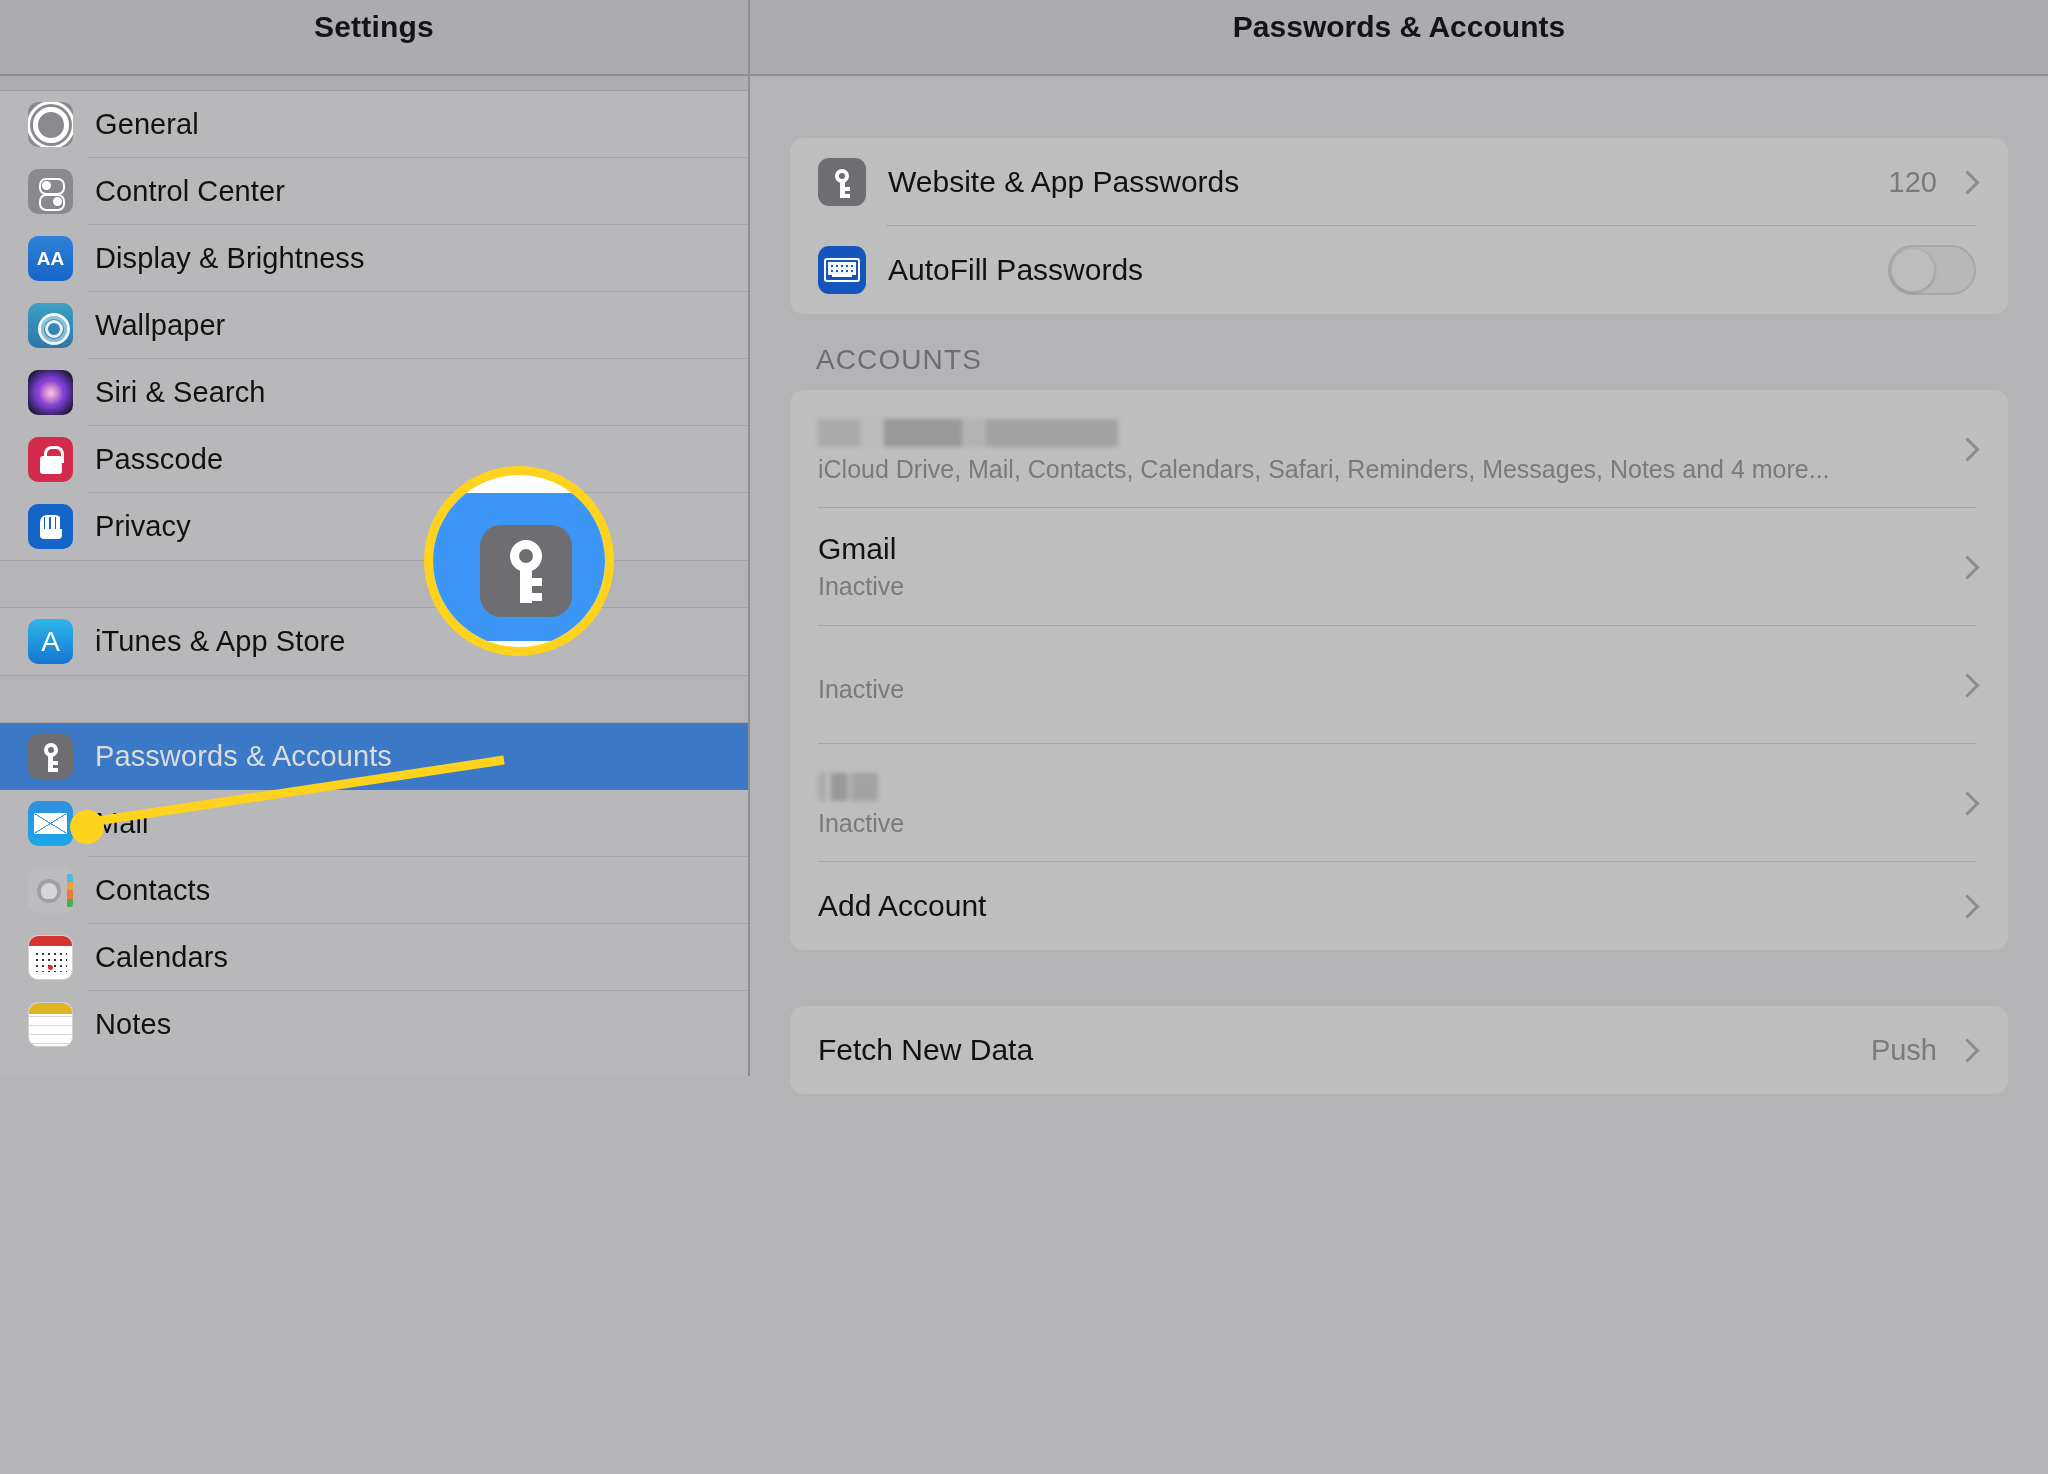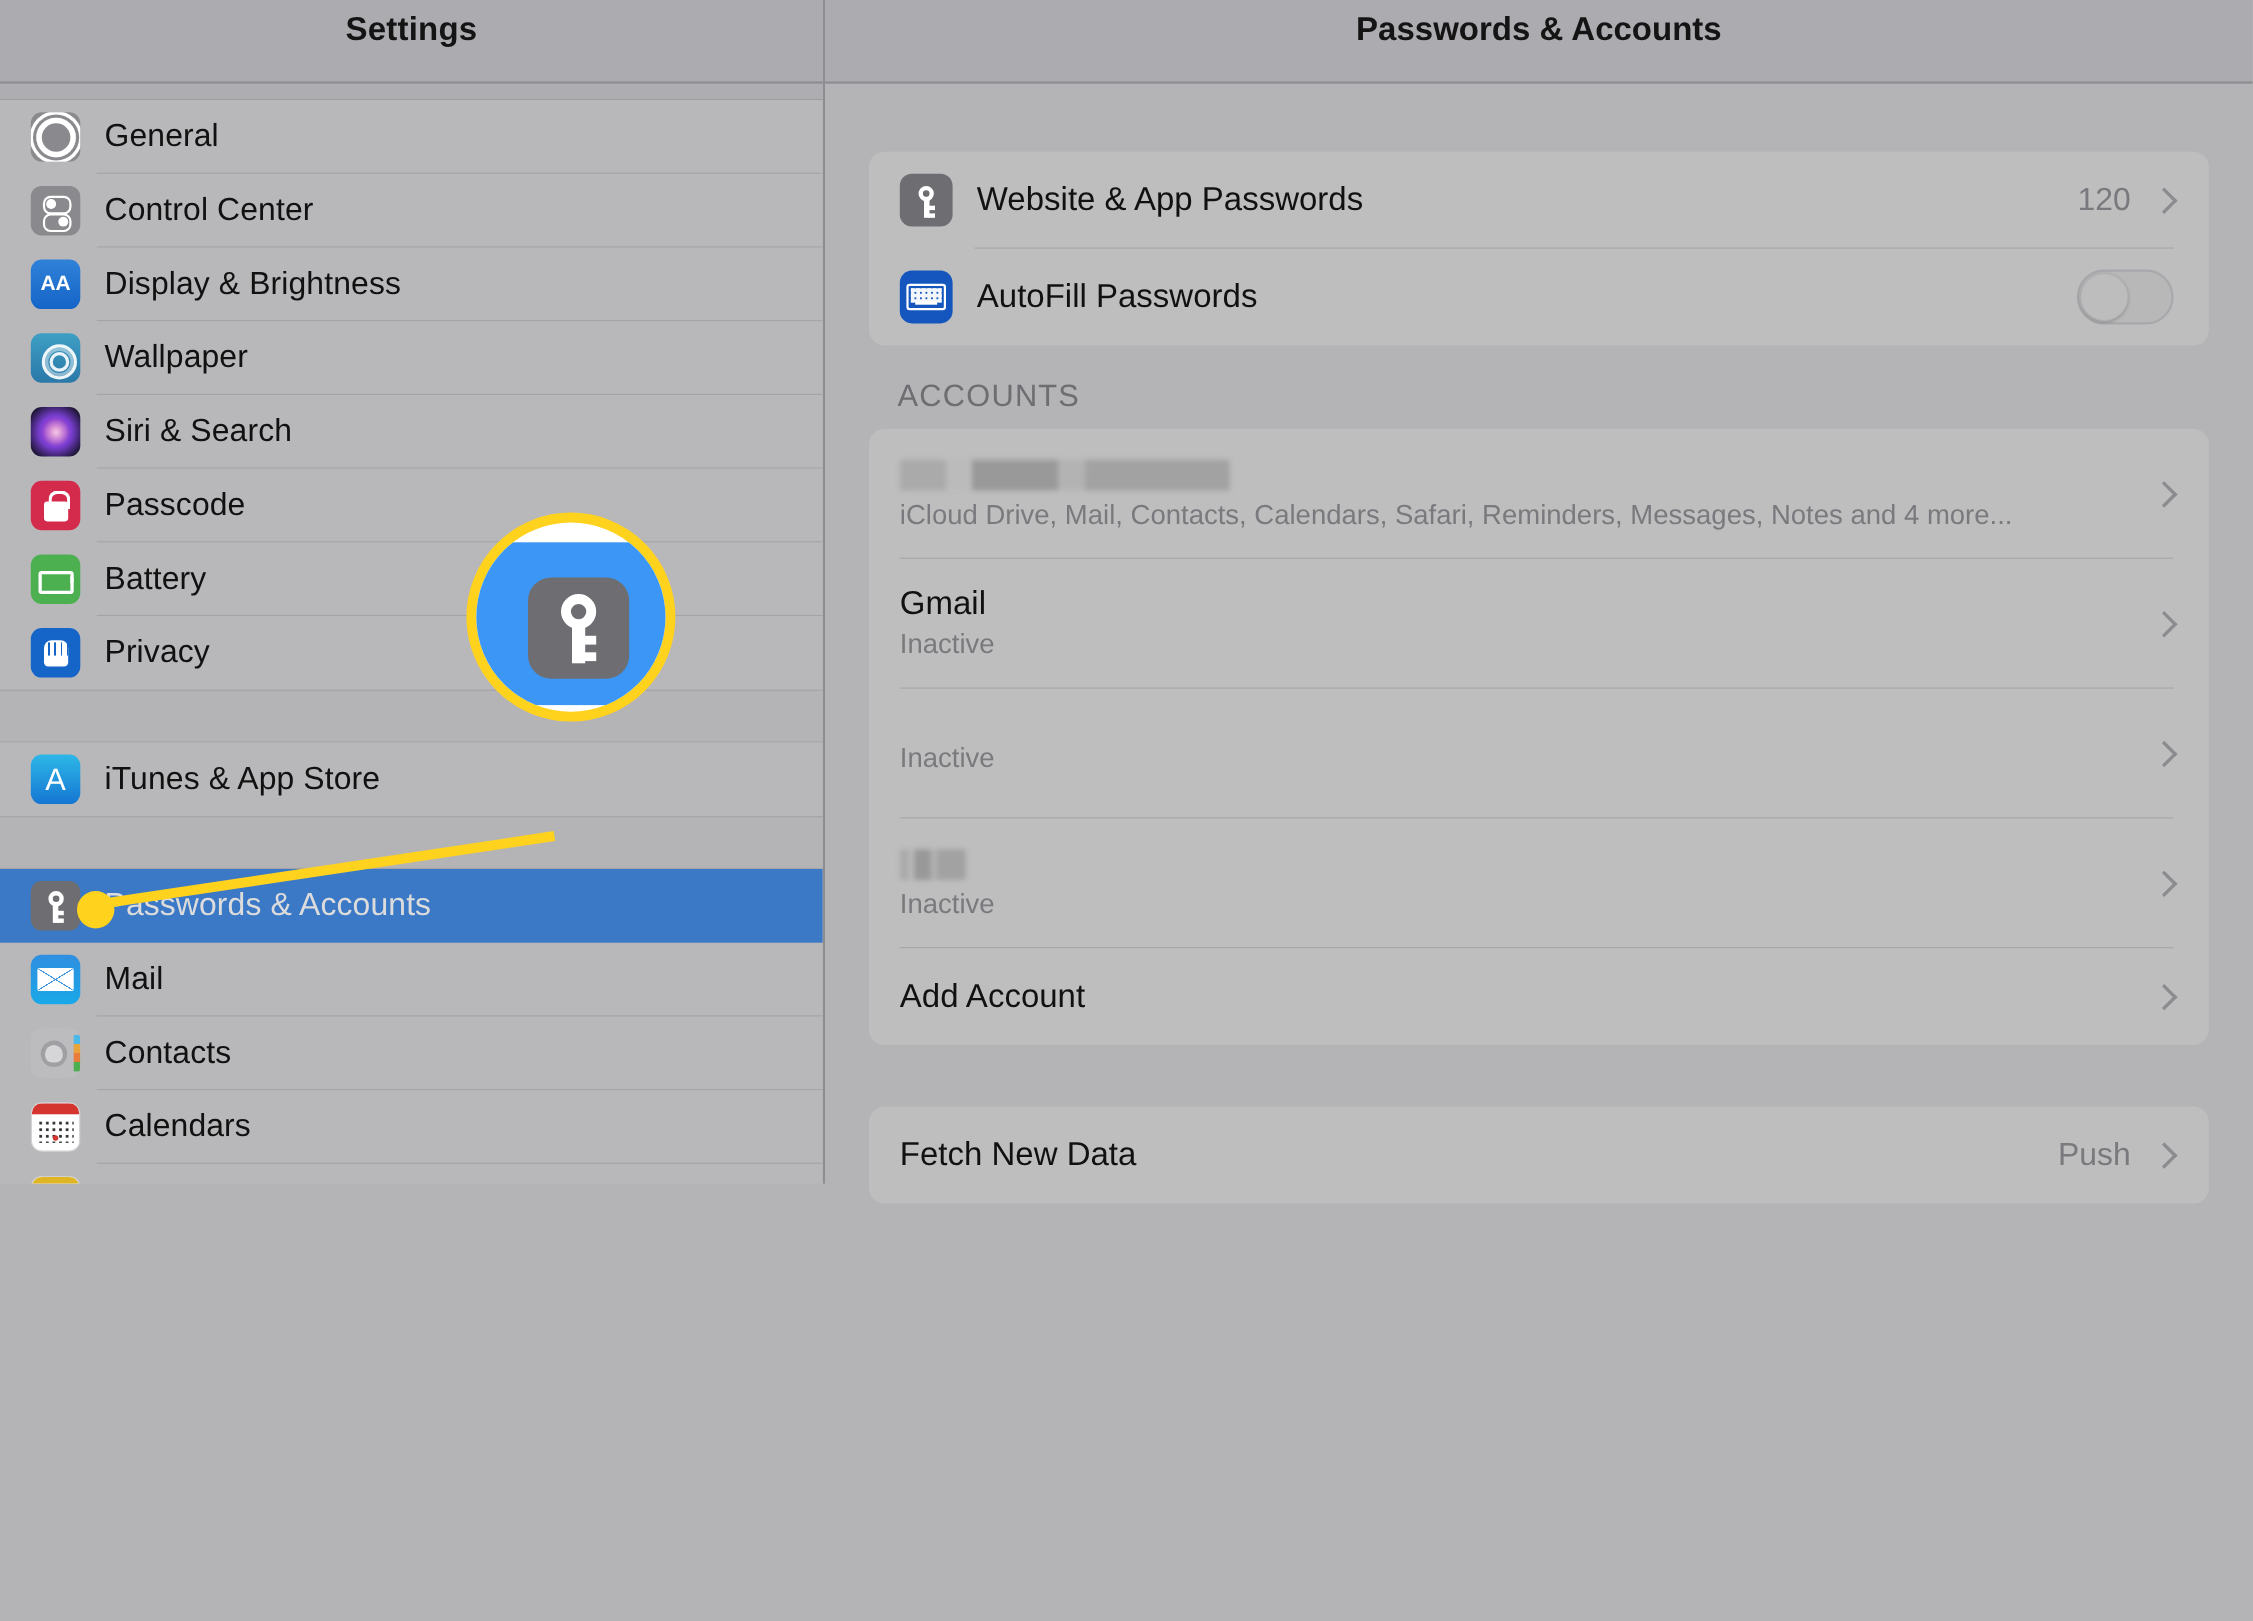--- a/index.html
+++ b/index.html
@@ -570,25 +570,20 @@
 
       <div class="sb-row">
         <div class="sb-icon ic-passcode">
           <div class="shackle"></div>
             <div class="body"></div>
         </div>
         <div class="sb-label">Passcode</div>
         <div class="sb-sep"></div>
       </div>
 
-      <div class="sb-row">
-        <div class="sb-icon ic-battery"></div>
-        <div class="sb-label">Battery</div>
-        <div class="sb-sep"></div>
-      </div>
 
       <div class="sb-row last-in-group">
         <div class="sb-icon ic-privacy">
             <div class="hand"></div>
           </div>
         <div class="sb-label">Privacy</div>
 
       </div>
     </div>
 

